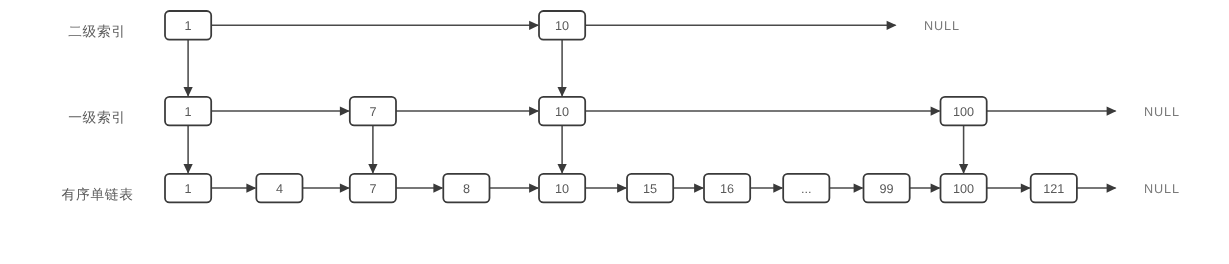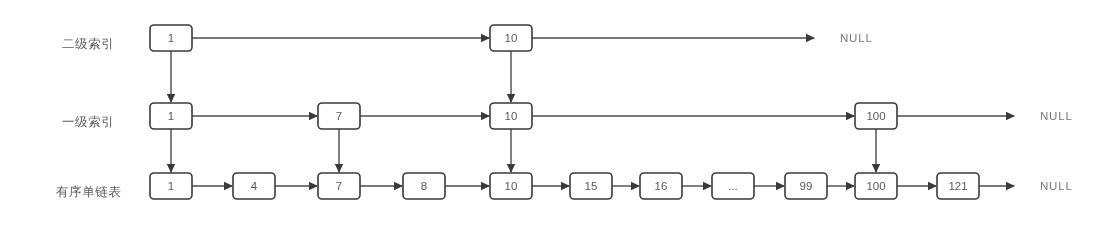--- a/index.html
+++ b/index.html
@@ -11,21 +11,21 @@
   body {
     width: 1117px;
     height: 216px;
     font-family: "Liberation Sans", "DejaVu Sans", sans-serif;
     overflow: hidden;
     position: relative;
   }
   #diagram-root {
     position: absolute;
     left: 0;
-    top: 15px;
+    top: 0;
     width: 1117px;
     height: 216px;
   }
   svg.diagram {
     display: block;
     width: 1117px;
     height: 216px;
     background: #ffffff;
   }
   .row-label {

